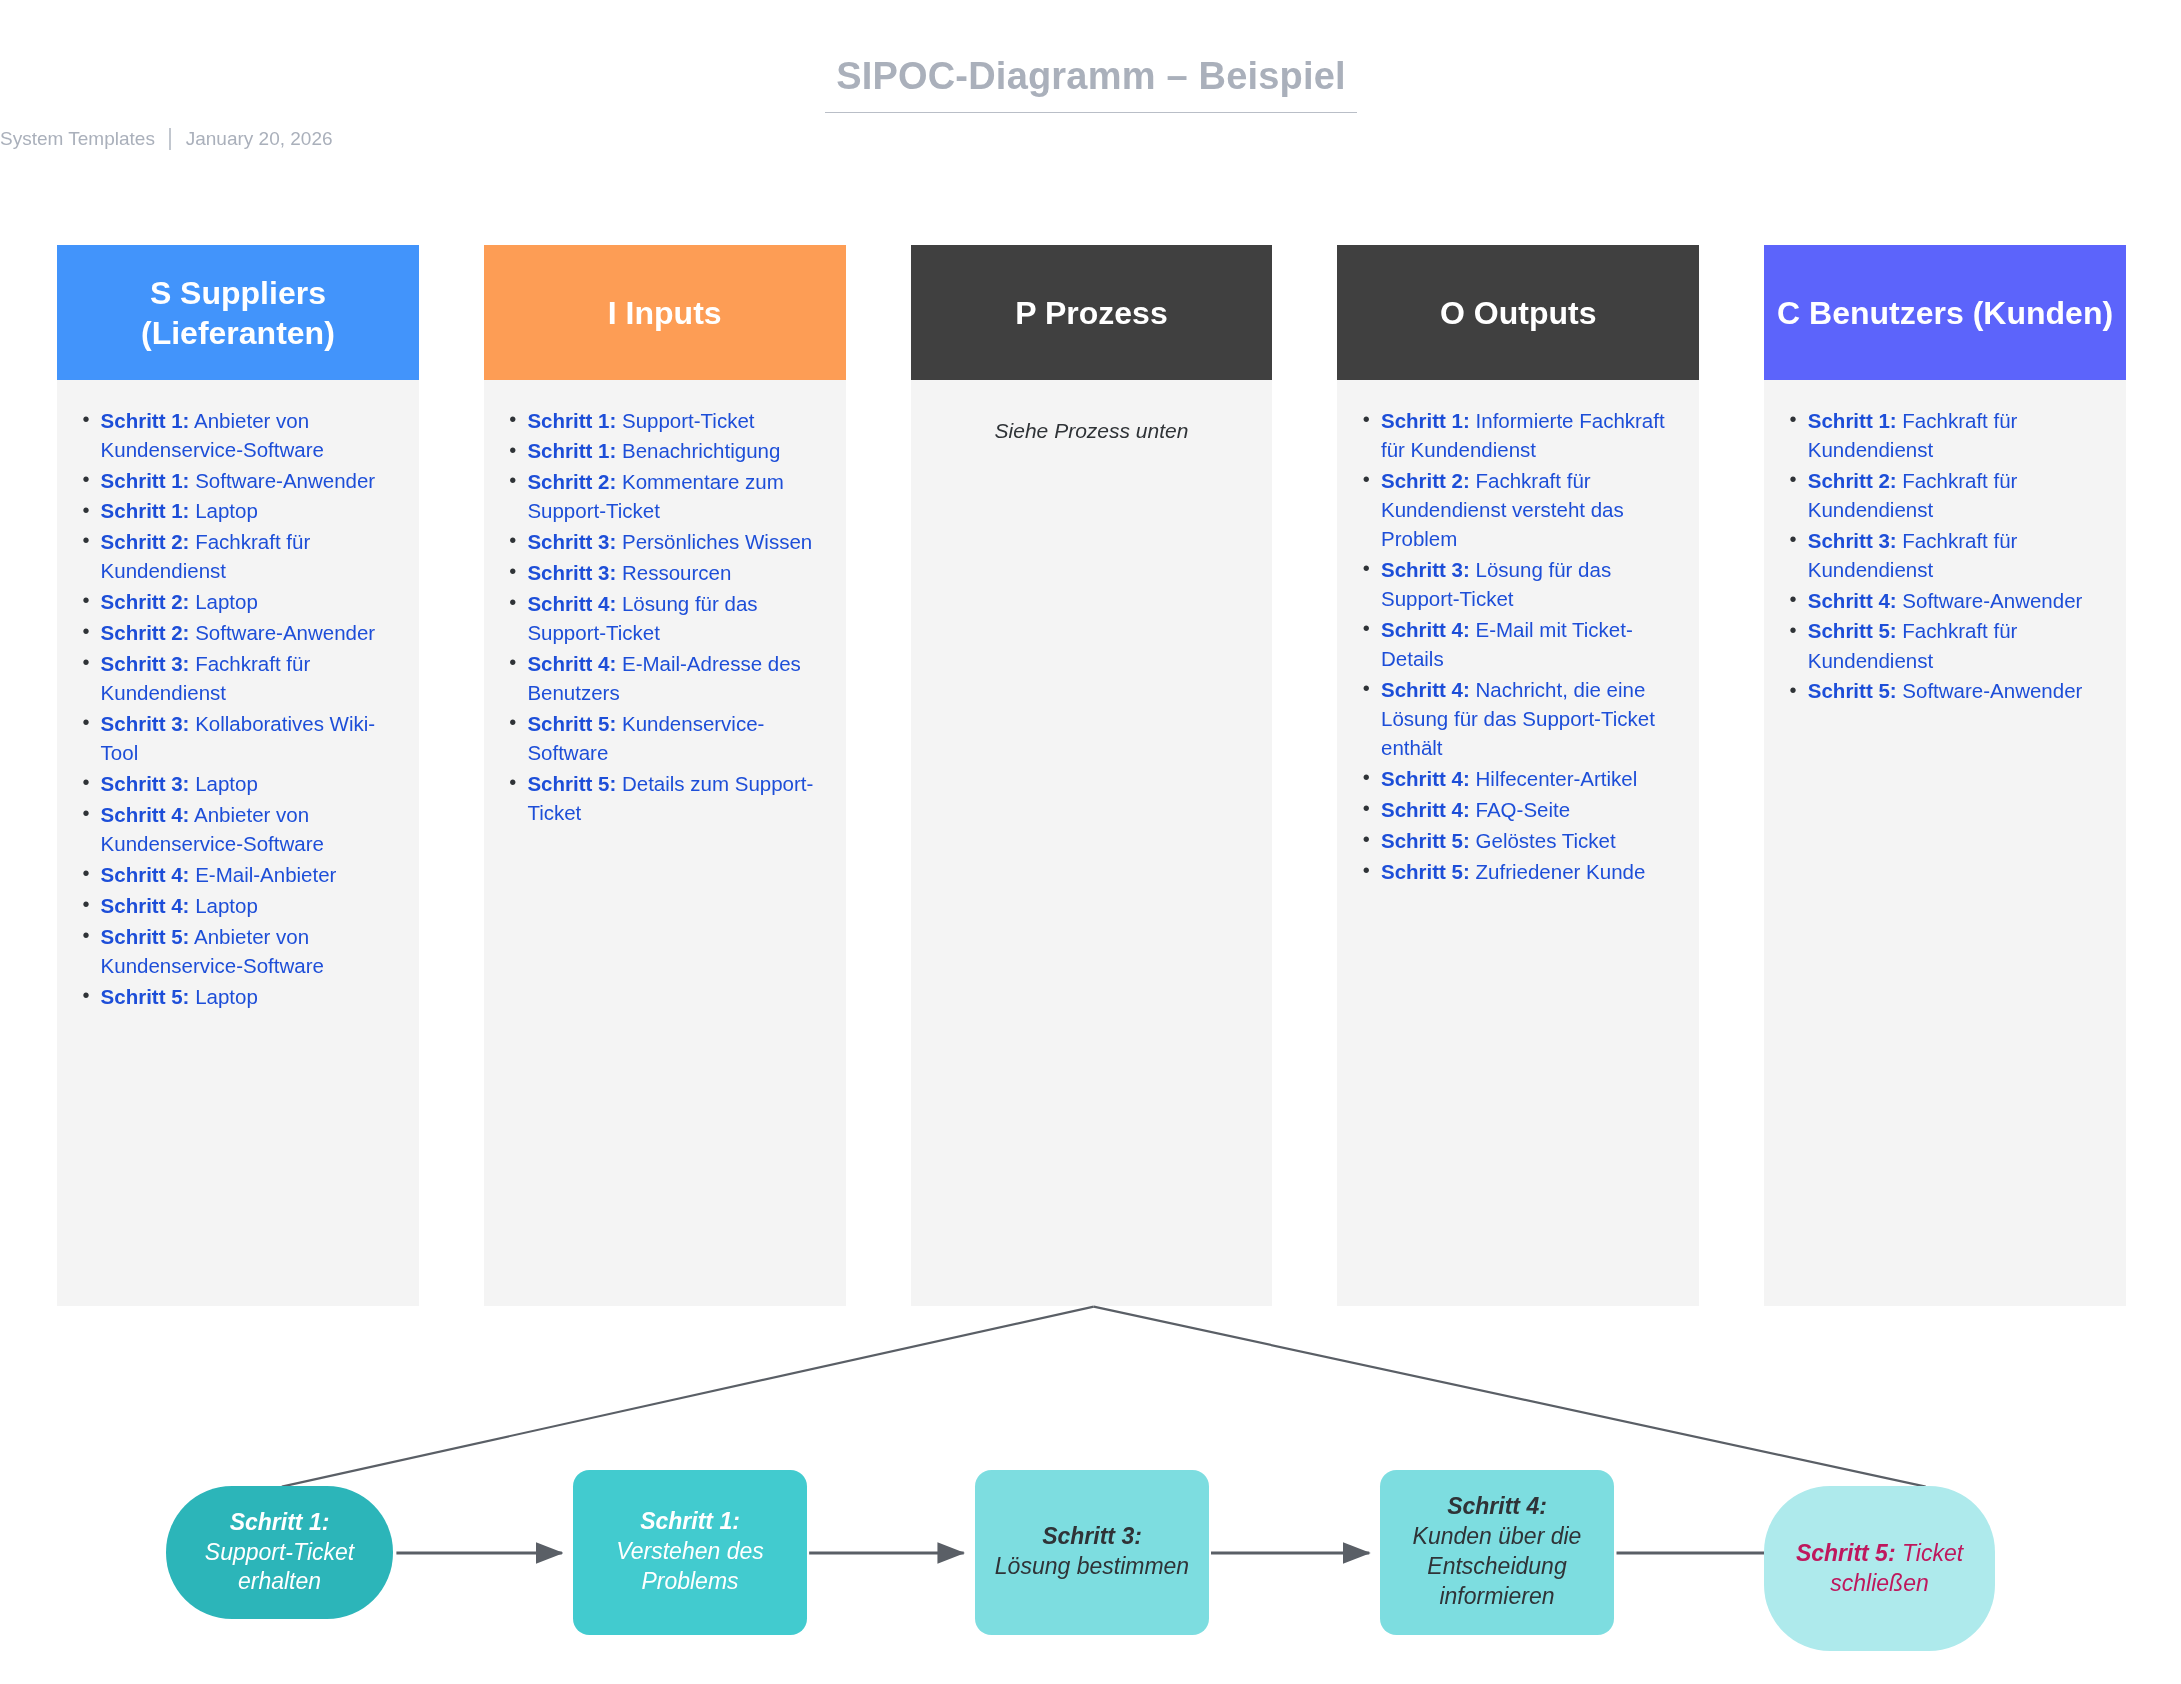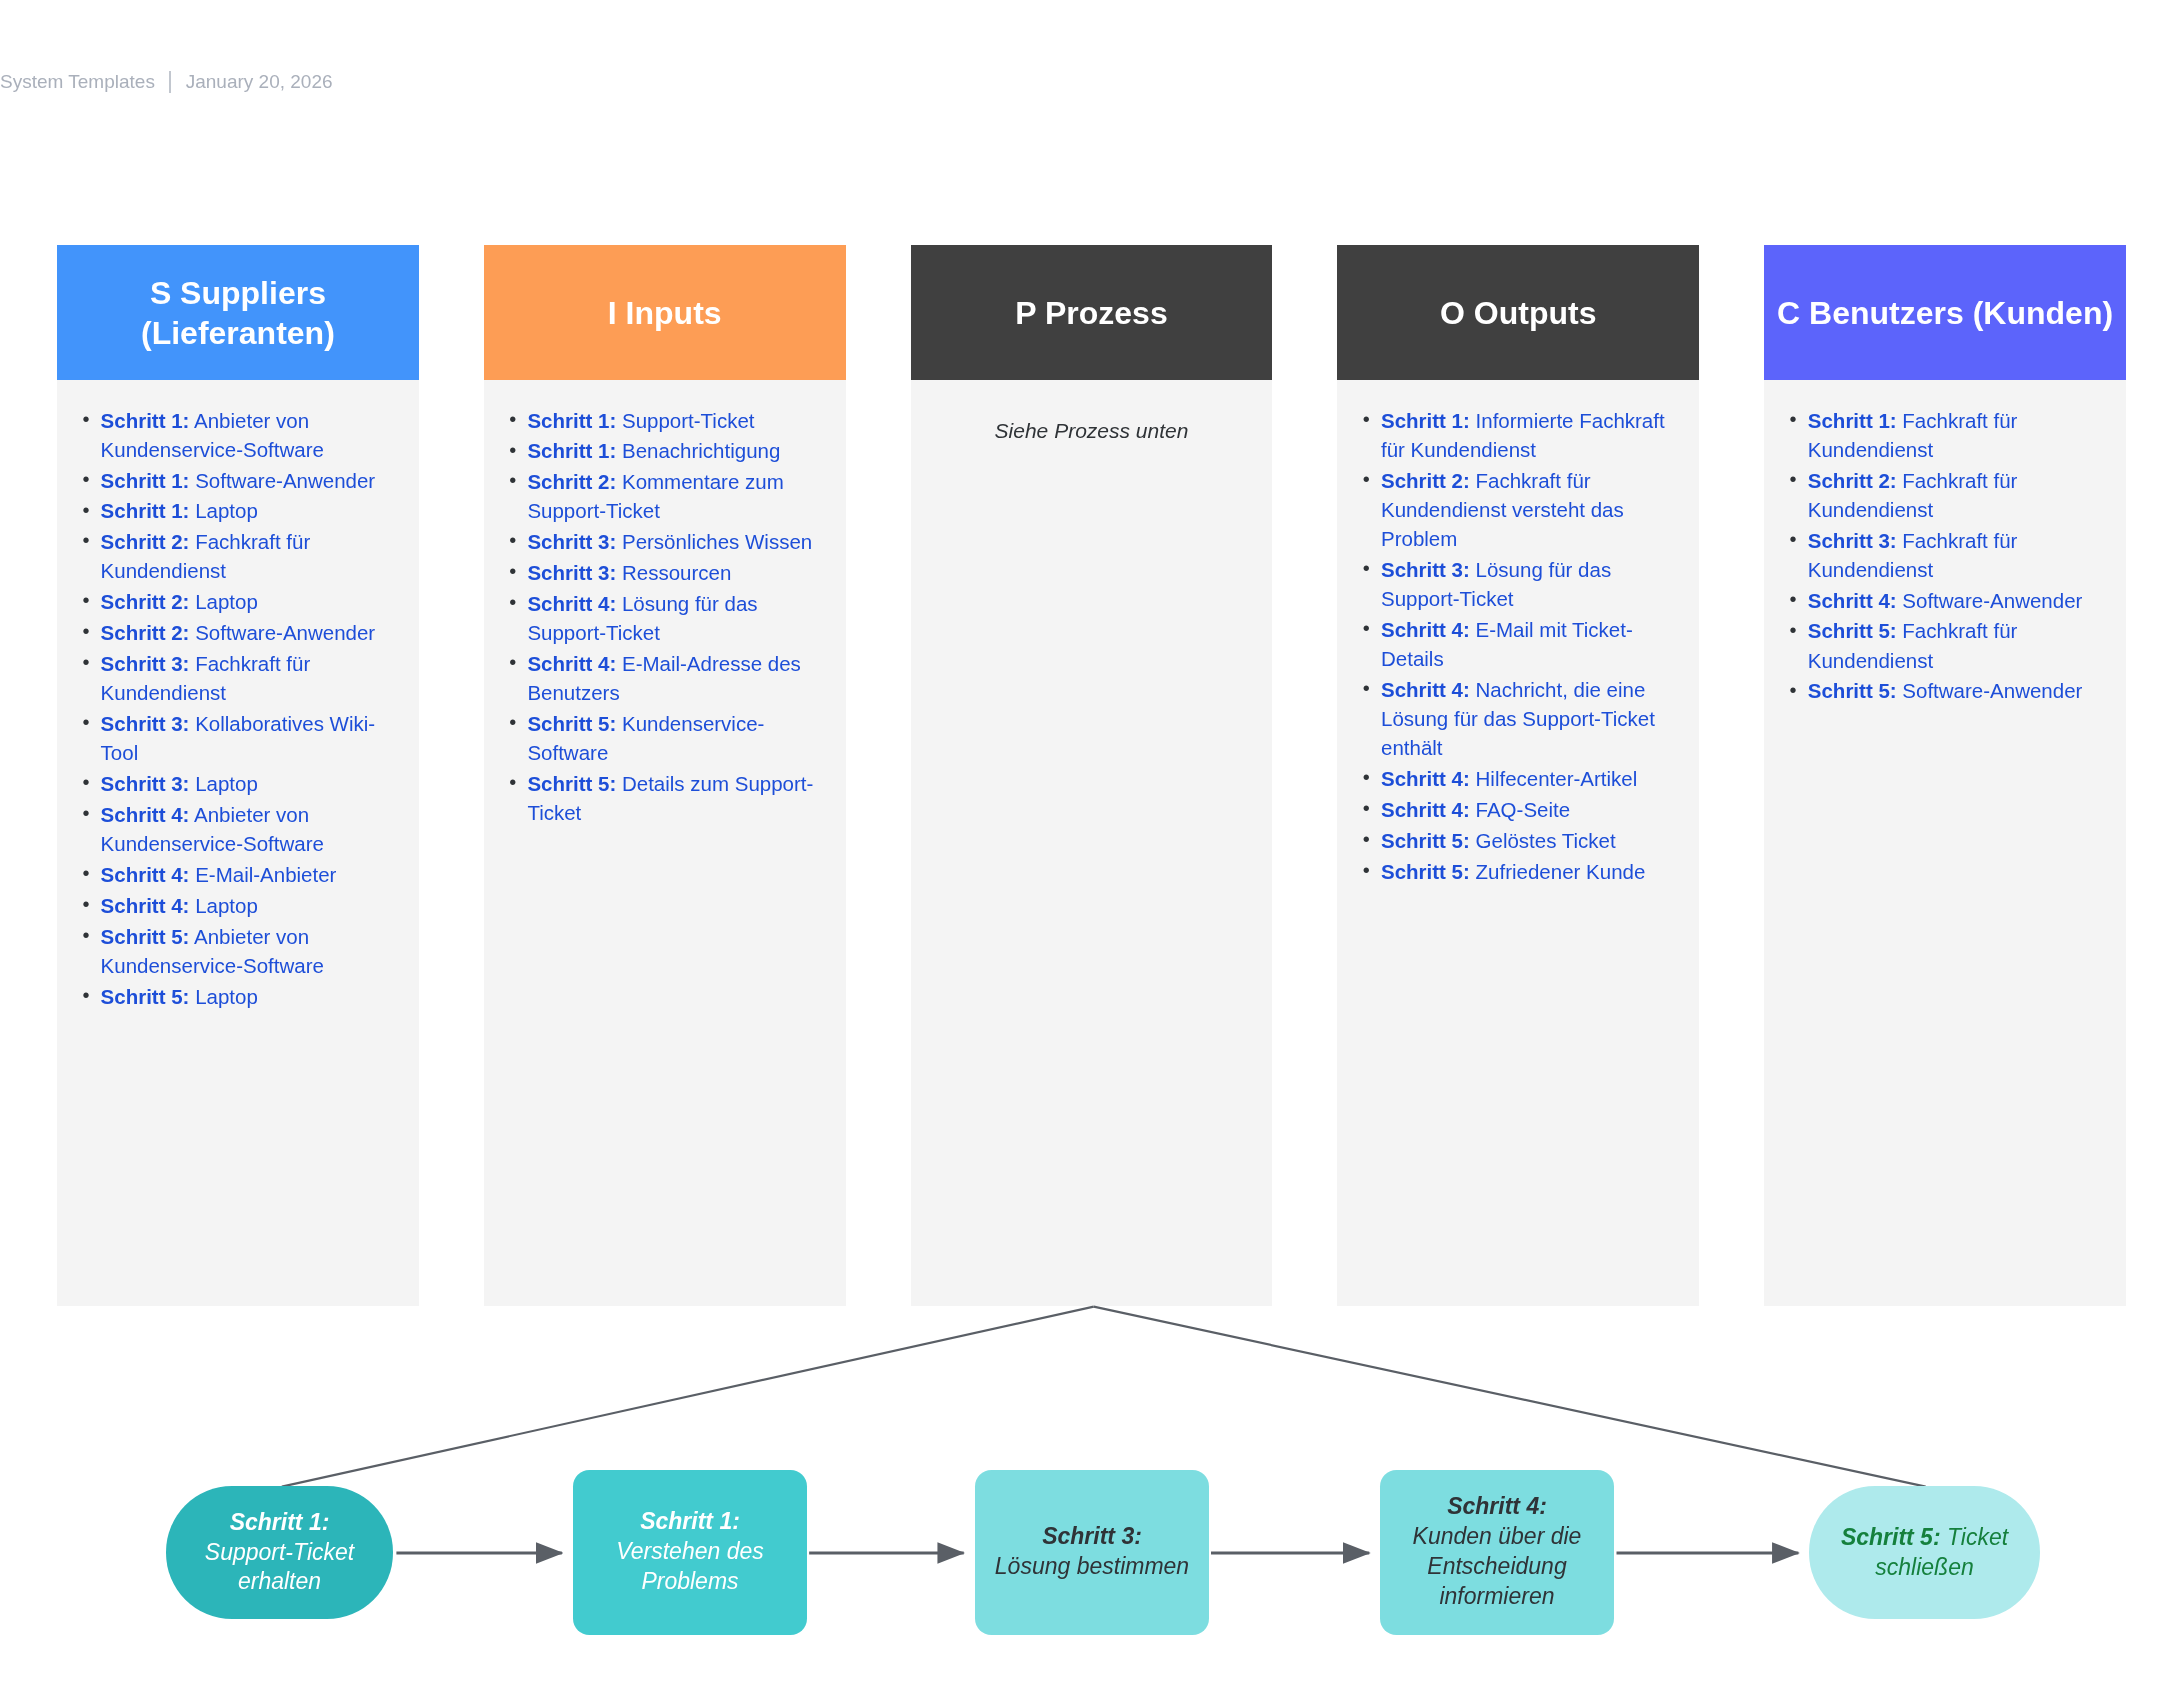--- a/index.html
+++ b/index.html
@@ -143,29 +143,30 @@
   .node b { font-weight: bold; font-style: italic; }
 
   .n1 { left: 166px;  top: 20px;  width: 227px; height: 133px;
         background: #2cb5b9; color: #ffffff; border-radius: 66px; font-size: 23px; }
   .n2 { left: 573px;  top: 3.6px;   width: 234px; height: 165px;
         background: #42cbcf; color: #ffffff; border-radius: 16.4px; font-size: 23px; }
   .n3 { left: 975px; top: 3.6px;   width: 234px; height: 165px;
         background: #7ddde0; color: #2f3337; border-radius: 16.4px; font-size: 23px; }
   .n4 { left: 1380px; top: 3.6px;   width: 234px; height: 165px;
         background: #7ddde0; color: #2f3337; border-radius: 16.4px; font-size: 23px; }
-  .n5 { left: 1809px; top: 20px;  width: 231px; height: 133px;
-        background: #aeeaec; color: #15803d; border-radius: 66px; font-size: 23px; }
+  .n5 { left: 1764px; top: 20px;  width: 231px; height: 165px;
+        background: #aeeaec; color: #be185d; border-radius: 66px; font-size: 23px; }
 </style>
 </head>
 <body>
 
 <div class="page">
 
   <div class="doc-header">
+    <div class="doc-title">SIPOC-Diagramm – Beispiel</div>
     <div class="doc-subline">
       <span>System Templates</span>
       <span class="doc-sub-sep"></span>
       <span>January 20, 2026</span>
     </div>
   </div>
 
   <div class="columns">
 
     <div class="col">

